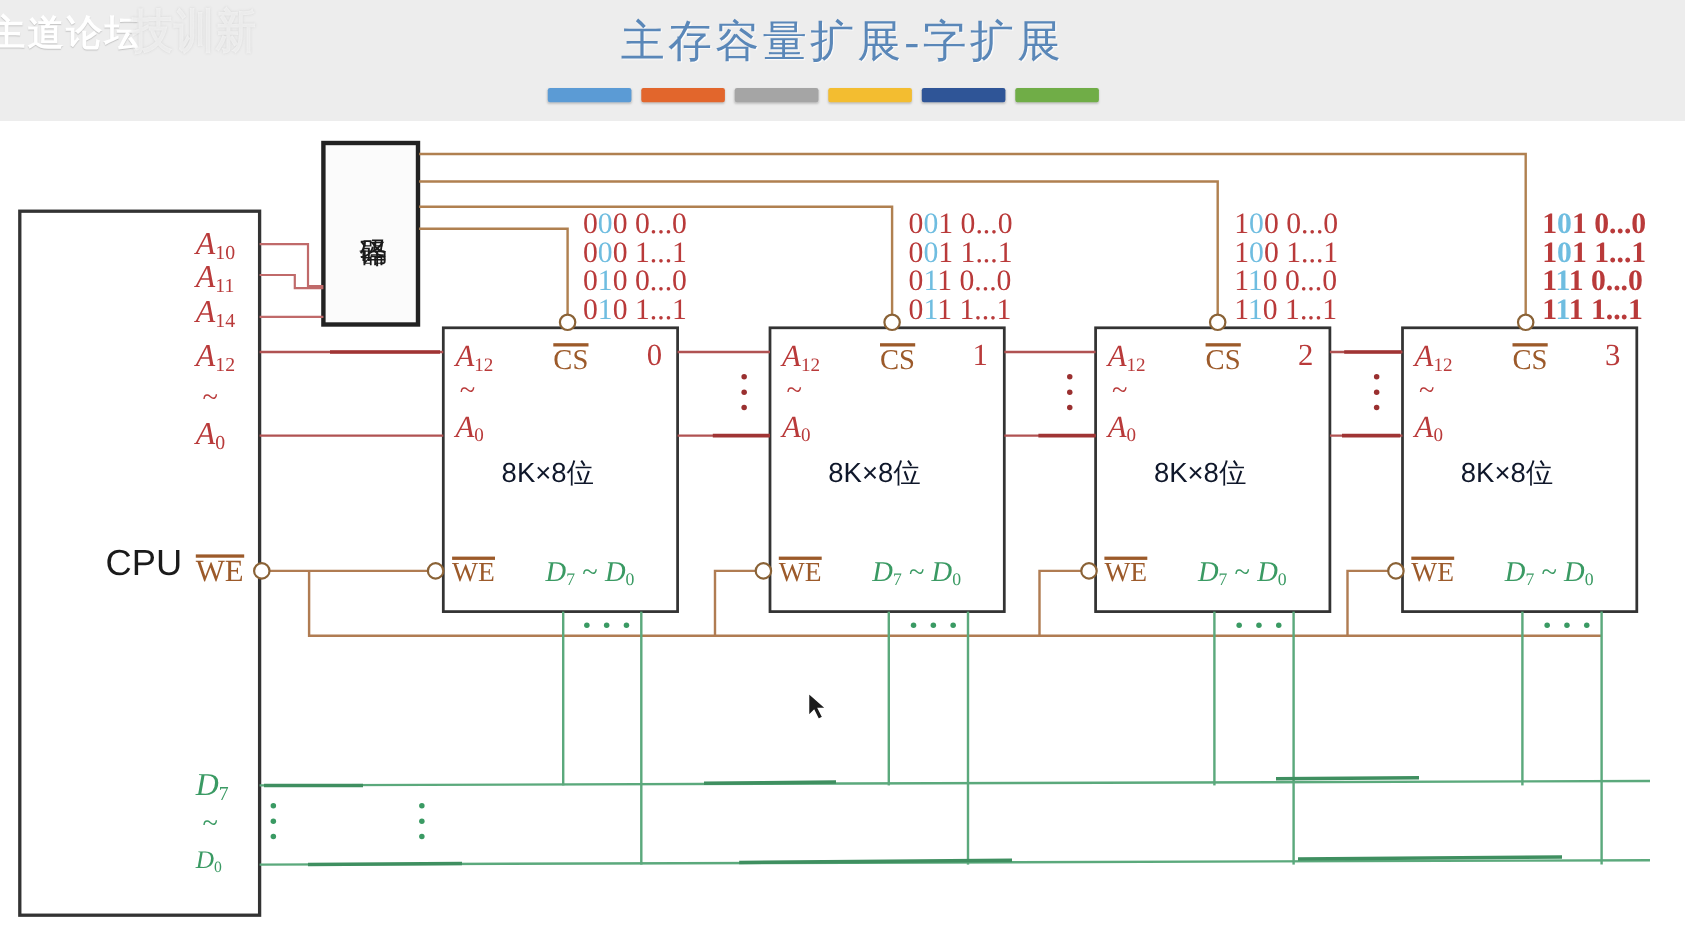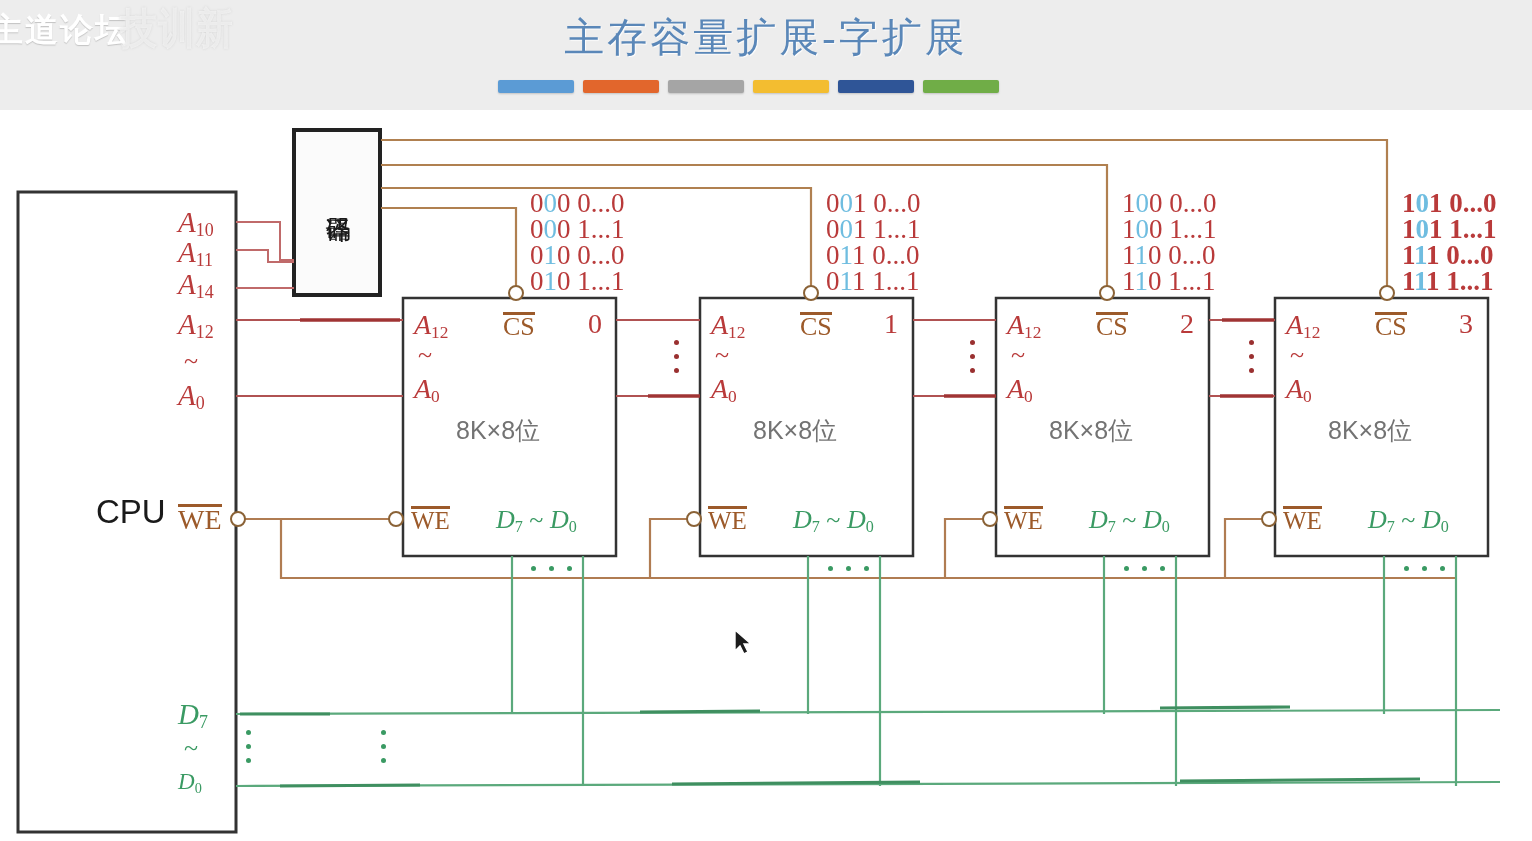--- a/index.html
+++ b/index.html
@@ -67,21 +67,21 @@
     content:"";position:absolute;left:0;right:0;top:0;height:3px;background:currentColor;
   }
 
   .tilde{font-size:26px;}
 
   
   .addrblock{position:absolute;font-family:"Liberation Serif",serif;font-size:27px;line-height:26px;}
   .addrblock div{white-space:pre;}
 
   
-  .chipcap{font-family:"Liberation Sans",sans-serif;font-size:25px;color:#737373;}
+  .chipcap{font-family:"Liberation Sans",sans-serif;font-size:25px;color:#0f172a;}
 
   
   .vdots{position:absolute;display:flex;flex-direction:column;gap:9px;align-items:center;}
   .vdots i{display:block;width:5px;height:5px;border-radius:50%;background:#9a3030;}
   .vdots.g i{background:#3a9a63;}
   .hdots{position:absolute;display:flex;gap:13px;align-items:center;}
   .hdots i{display:block;width:5px;height:5px;border-radius:50%;background:#3a9a63;}
 </style>
 </head>
 <body>

